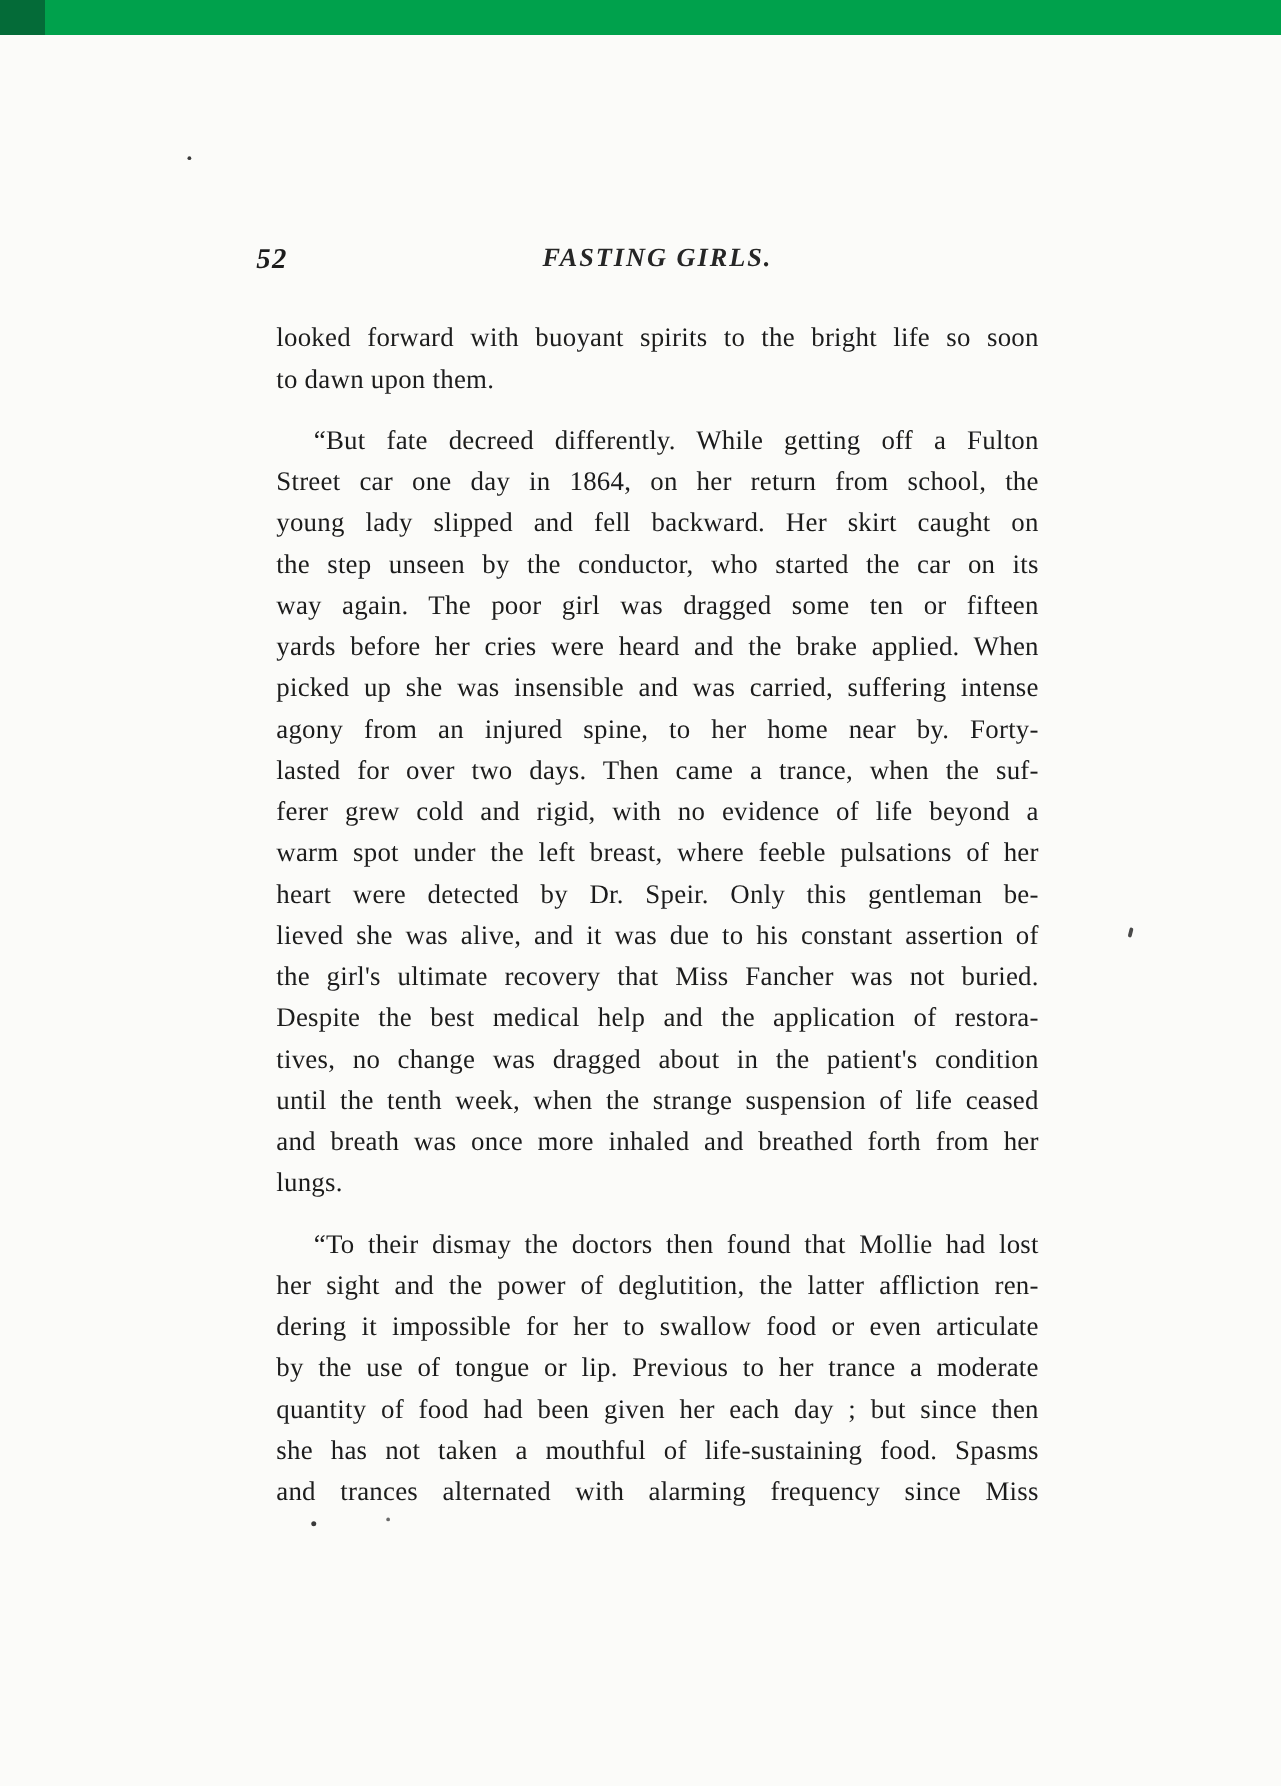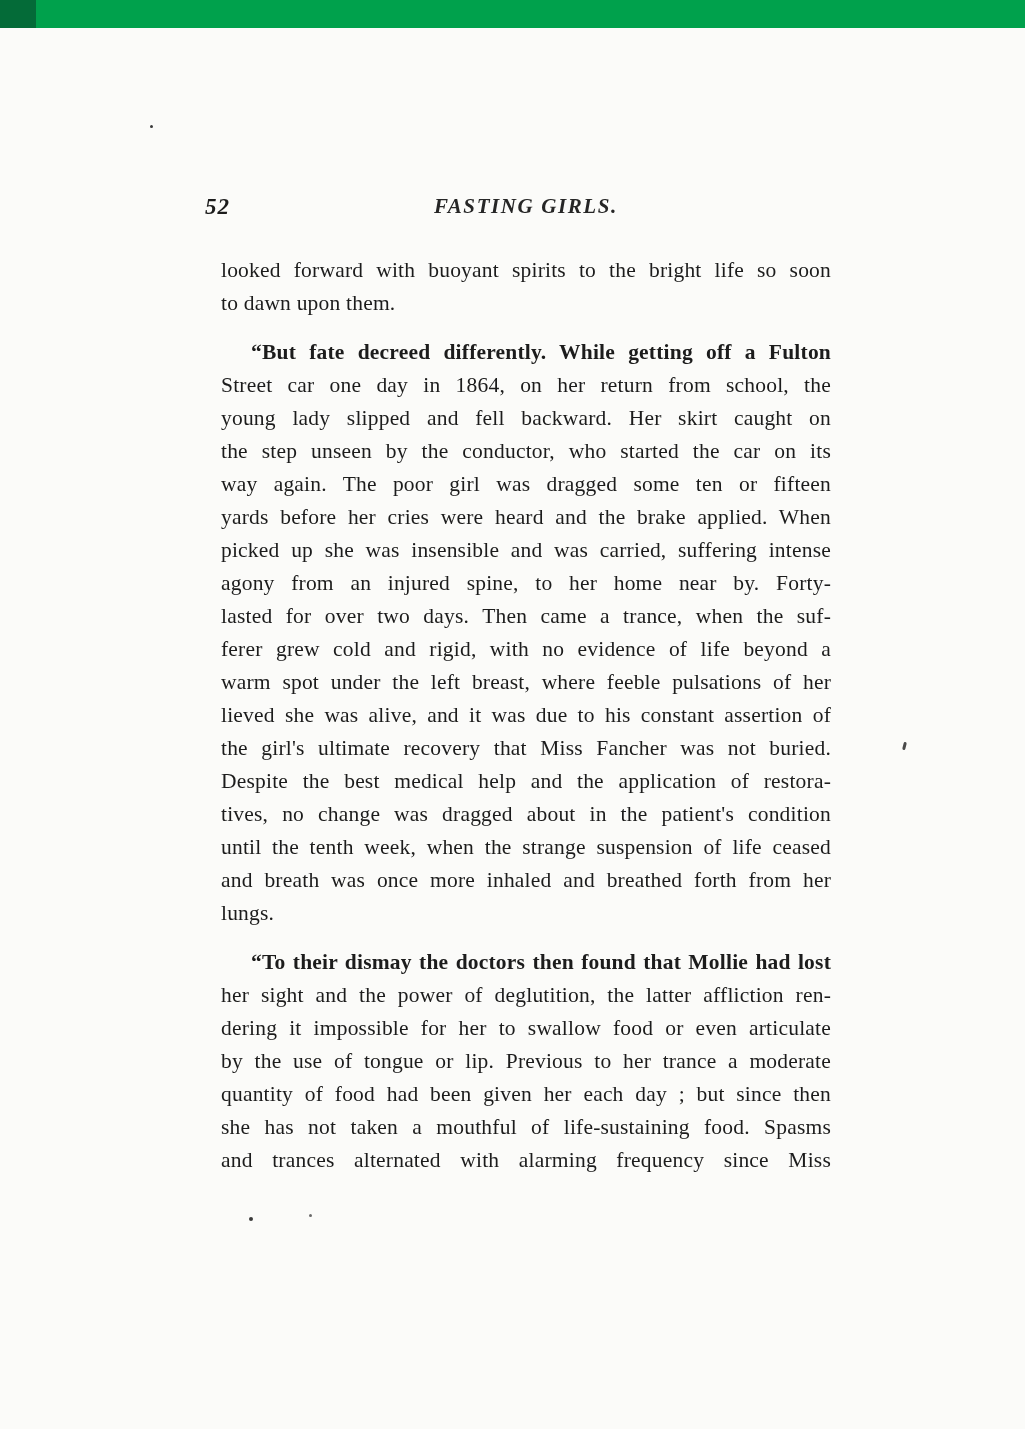--- a/index.html
+++ b/index.html
@@ -81,21 +81,20 @@
     height:33px;
   }
   .line.justified{
     white-space:normal;
     text-align:justify;
     text-align-last:justify;
     -moz-text-align-last:justify;
   }
   .line.indent{
     padding-left:30px;
-    font-weight:bold;
   }
   .line.indent.justified{
     box-sizing:border-box;
   }
   
   .speck{
     position:absolute;
     background:#3a3a3a;
     border-radius:50%;
   }
@@ -127,20 +126,21 @@
         <div class="line justified">Street car one day in 1864, on her return from school, the</div>
         <div class="line justified">young lady slipped and fell backward.  Her skirt caught on</div>
         <div class="line justified">the step unseen by the conductor, who started the car on its</div>
         <div class="line justified">way again.  The poor girl was dragged some ten or fifteen</div>
         <div class="line justified">yards before her cries were heard and the brake applied.  When</div>
         <div class="line justified">picked up she was insensible and was carried, suffering intense</div>
         <div class="line justified">agony from an injured spine, to her home near by.  Forty-</div>
         <div class="line justified">lasted for over two days.  Then came a trance, when the suf-</div>
         <div class="line justified">ferer grew cold and rigid, with no evidence of life beyond a</div>
         <div class="line justified">warm spot under the left breast, where feeble pulsations of her</div>
+        <div class="line justified">heart were detected by Dr. Speir.  Only this gentleman be-</div>
         <div class="line justified">lieved she was alive, and it was due to his constant assertion of</div>
         <div class="line justified">the girl's ultimate recovery that Miss Fancher was not buried.</div>
         <div class="line justified">Despite the best medical help and the application of restora-</div>
         <div class="line justified">tives, no change was dragged about in the patient's condition</div>
         <div class="line justified">until the tenth week, when the strange suspension of life ceased</div>
         <div class="line justified">and breath was once more inhaled and breathed forth from her</div>
         <div class="line">lungs.</div>
       </div>
       <div class="paragraph">
         <div class="line justified indent">“To their dismay the doctors then found that Mollie had lost</div>

